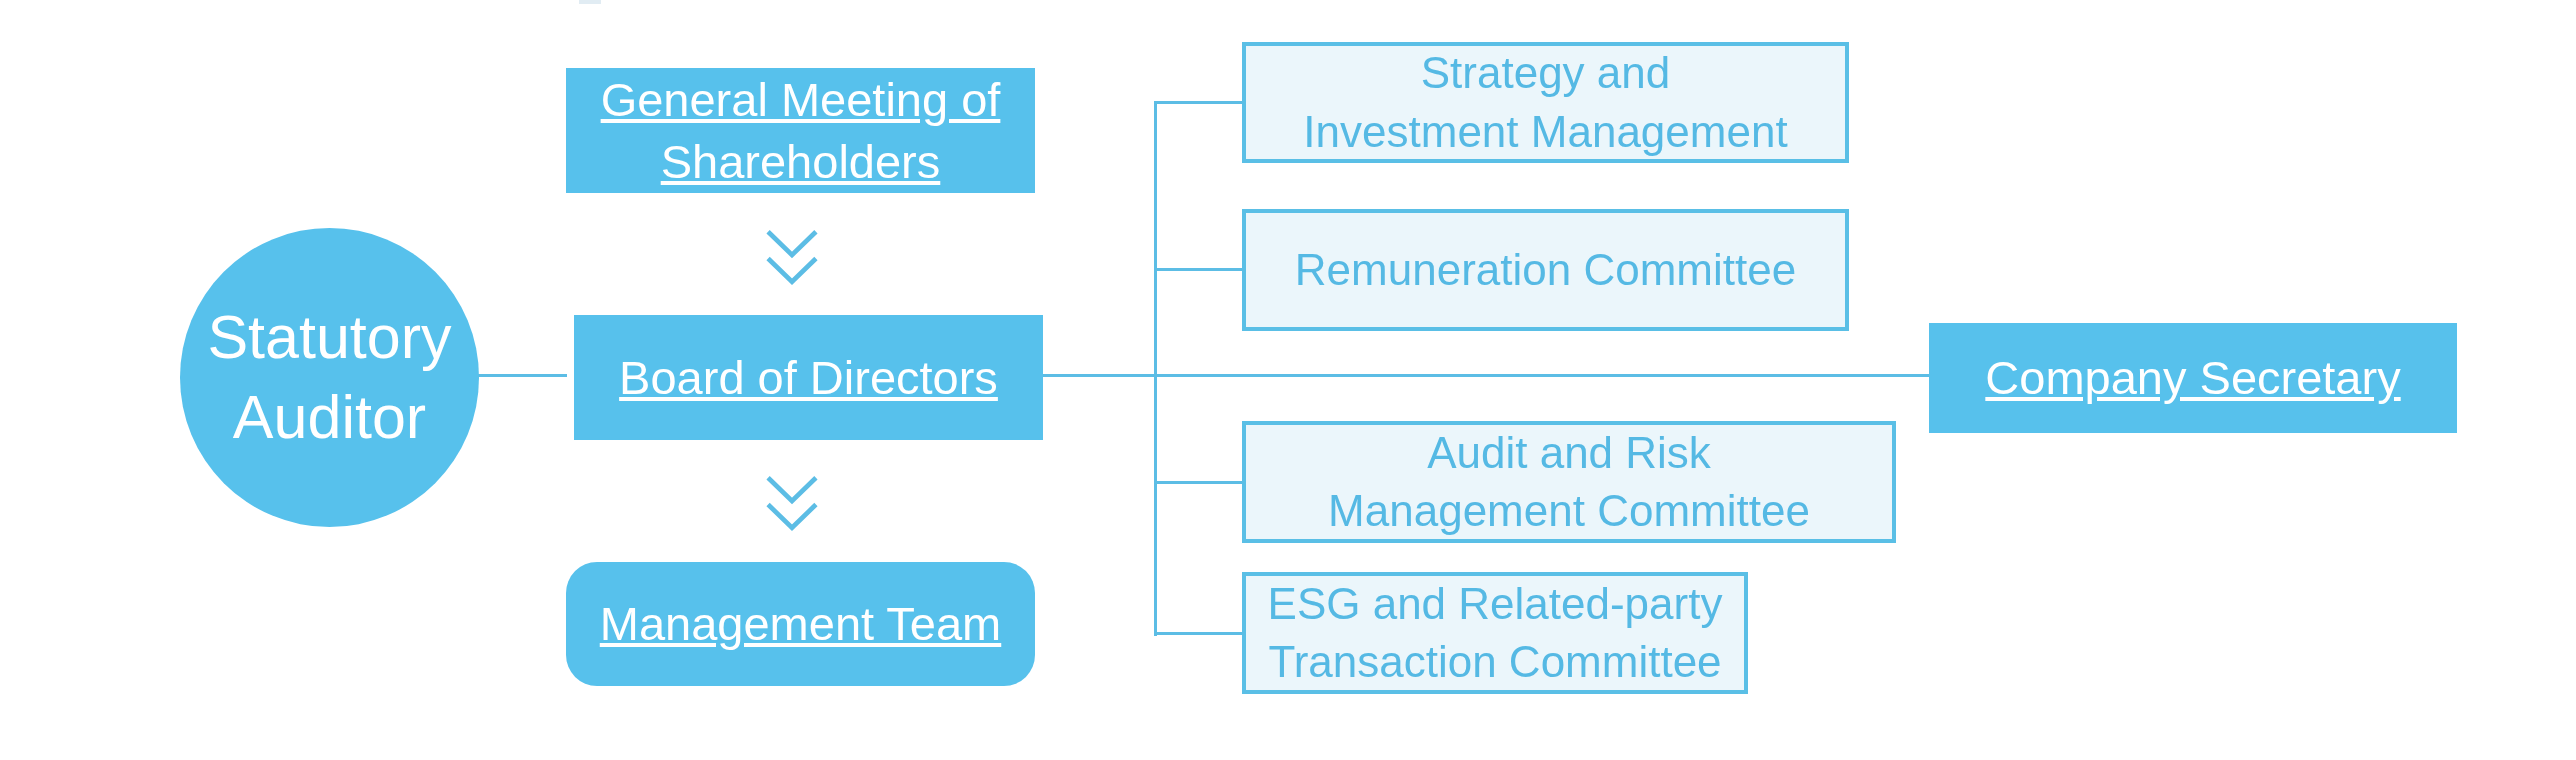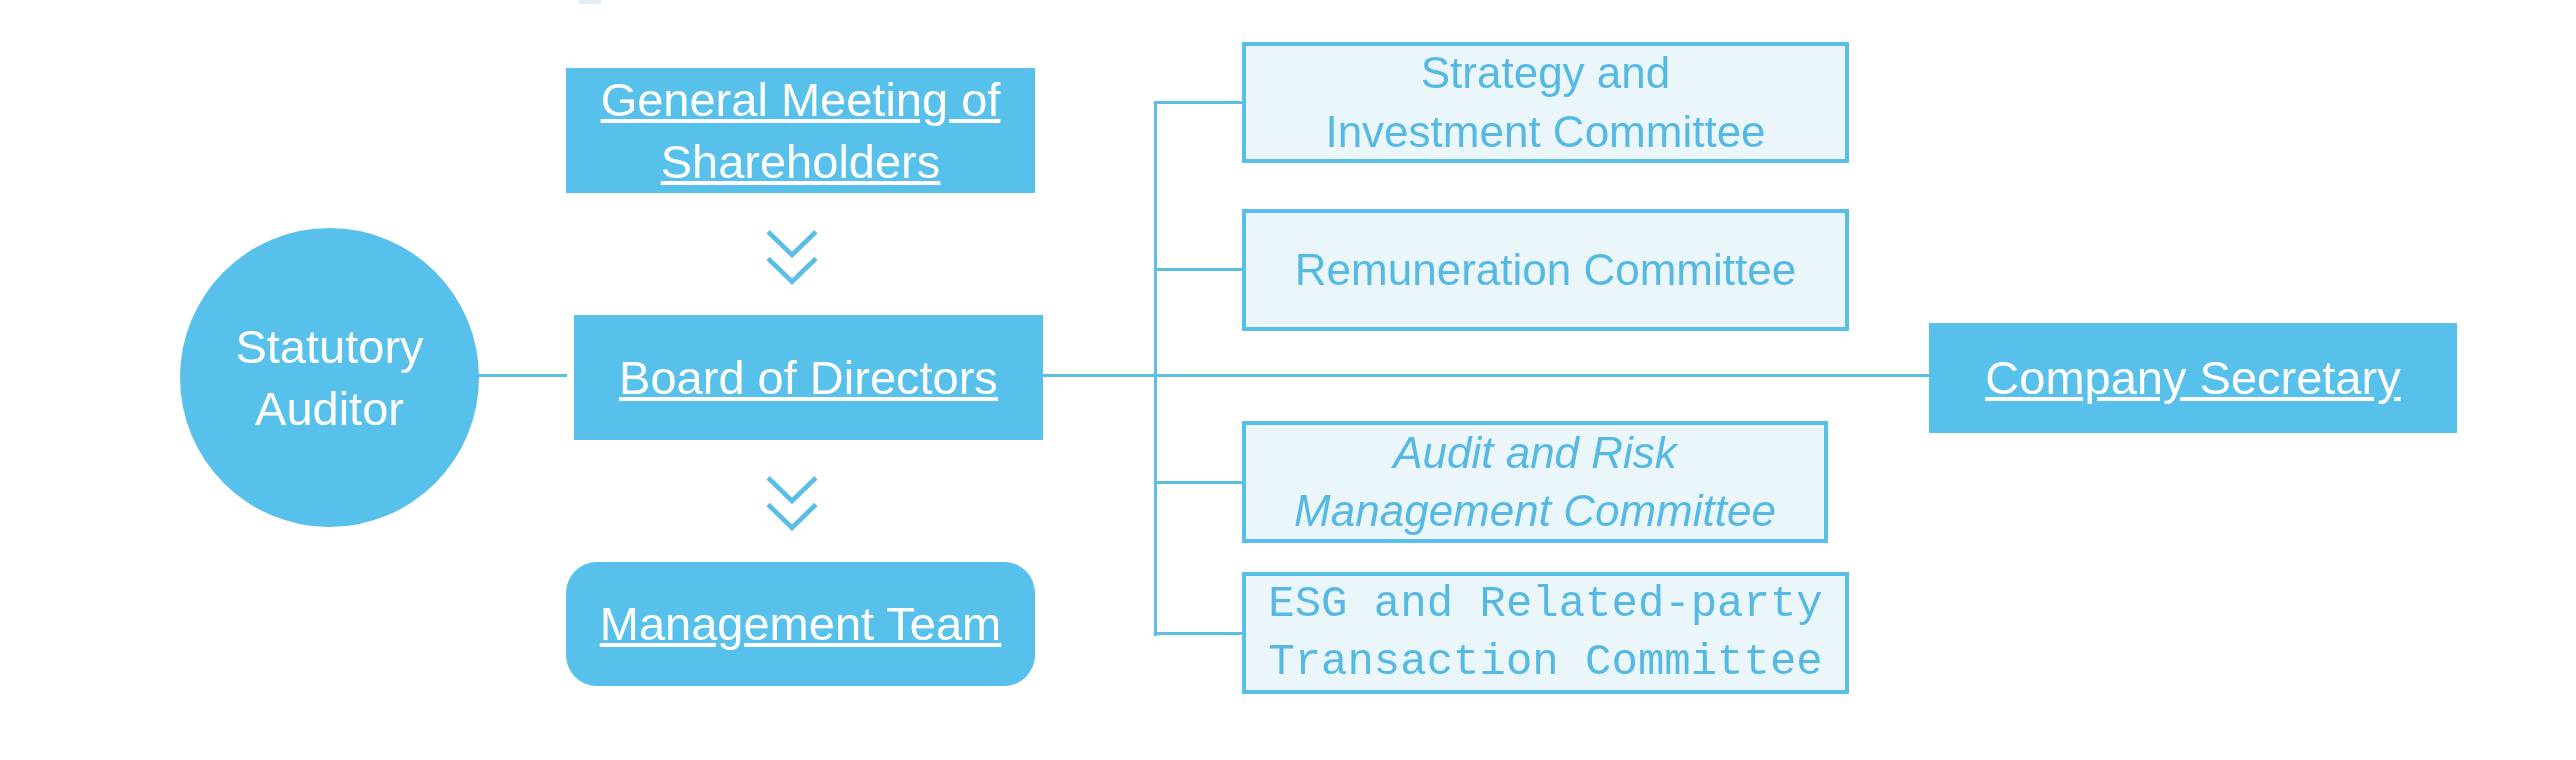--- a/index.html
+++ b/index.html
@@ -36,21 +36,21 @@
     background: var(--accent);
     color: var(--box-text);
     font-size: 47px;
     line-height: 1.3;
     text-decoration: underline;
   }
   .circle {
     background: var(--accent);
     color: var(--box-text);
     border-radius: 50%;
-    font-size: 47px;
+    font-size: 61px;
     line-height: 1.3;
   }
   .committee {
     background: var(--committee-fill);
     border: 4.4px solid var(--committee-border);
     color: var(--committee-text);
     font-size: 44px;
     line-height: 1.32;
   }
   .hline, .vline {
@@ -108,30 +108,30 @@
   </div>
   <div class="node solid" style="left:574px; top:315px; width:469px; height:125px;">
     <span>Board of Directors</span>
   </div>
   <div class="node solid" style="left:566px; top:562px; width:469px; height:124px;border-radius:31px;">
     <span>Management Team</span>
   </div>
 
   <div class="node committee" style="left:1242px; top:42px; width:607px; height:121px;">
     <span>Strategy and
-Investment Committee</span>
+Investment Management</span>
   </div>
   <div class="node committee" style="left:1242px; top:209px; width:607px; height:122px;align-items:center;">
     <span>Remuneration Committee</span>
   </div>
-  <div class="node committee" style="left:1242px; top:421px; width:586px; height:122px;font-style:italic;">
+  <div class="node committee" style="left:1242px; top:421px; width:654px; height:122px;">
     <span>Audit and Risk
 Management Committee</span>
   </div>
-  <div class="node committee" style="left:1242px; top:572px; width:607px; height:122px;font-family:Liberation Mono, monospace;">
+  <div class="node committee" style="left:1242px; top:572px; width:506px; height:122px;">
     <span>ESG and Related-party
 Transaction Committee</span>
   </div>
 
   <div class="node solid" style="left:1929px; top:323px; width:528px; height:110px;">
     <span>Company Secretary</span>
   </div>
 
 </div>
 

